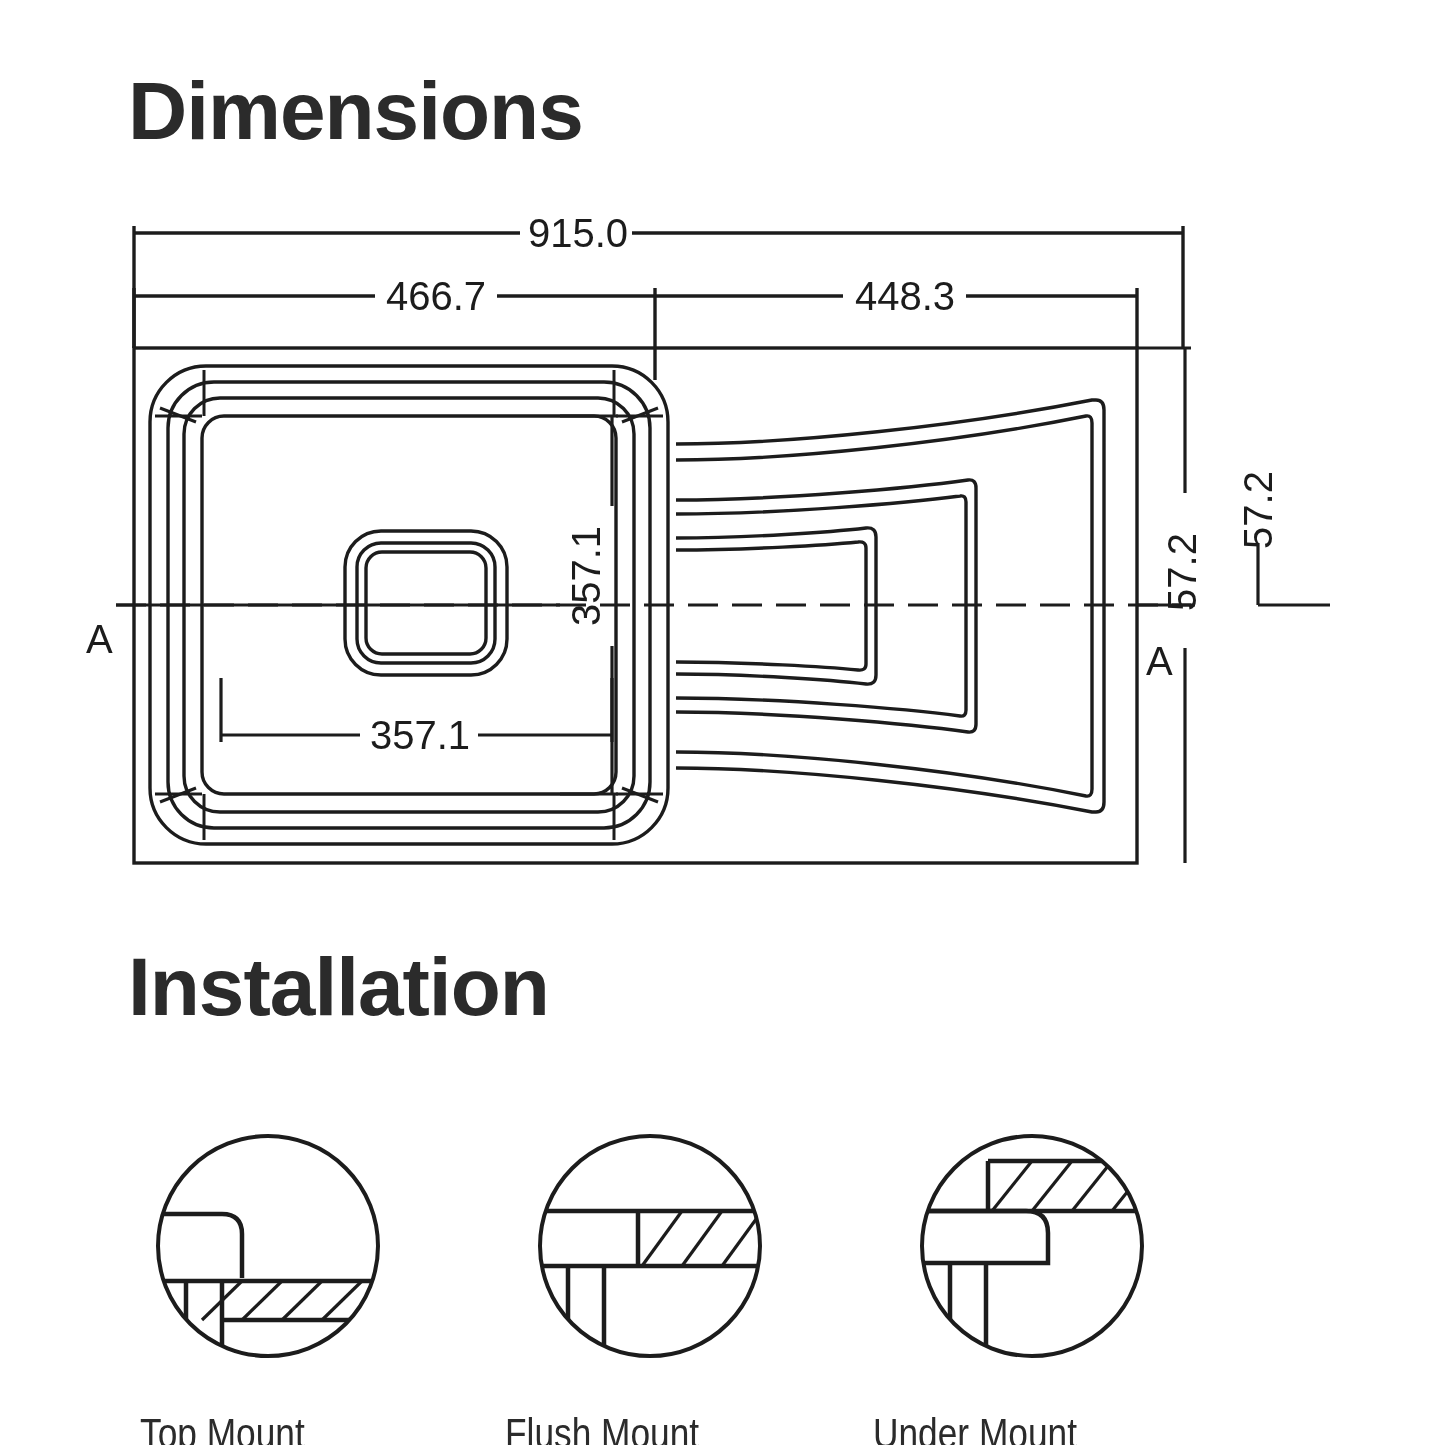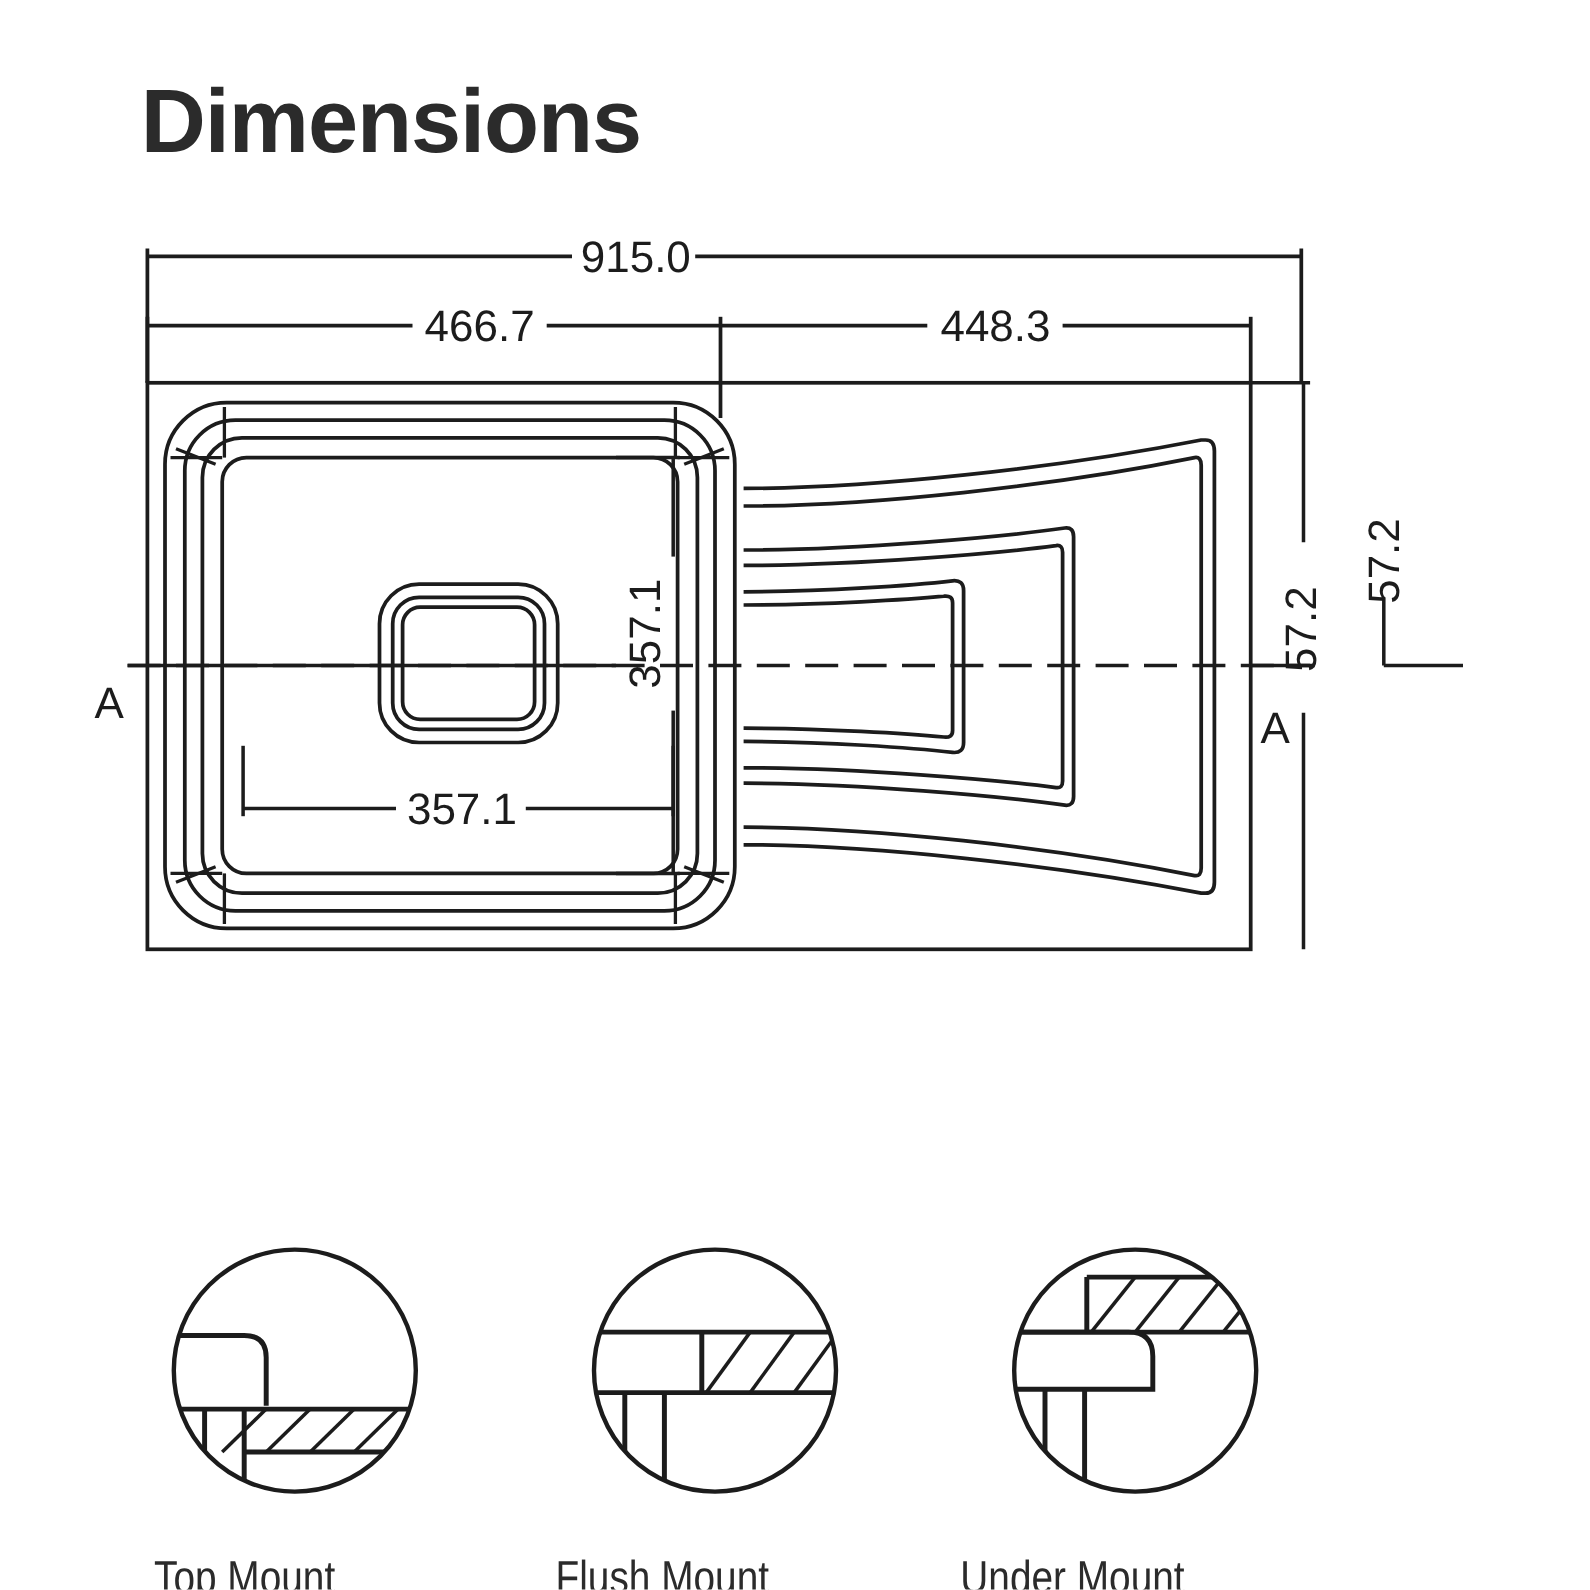--- a/index.html
+++ b/index.html
@@ -68,20 +68,21 @@
     font-size: 40px;
   }
 </style>
 </head>
 <body>
 
 <div class="page">
 
   <div class="section-title" id="dimensions-title">Dimensions</div>
 
+  <div class="section-title" id="installation-title">Installation</div>
 
   <svg class="svg-layer" viewBox="0 0 1445 1445">
 
     <g stroke="#1c1c1c" fill="none" stroke-width="3.2">
 
       <g stroke-width="3.4">
         <line x1="134" y1="185" x2="520" y2="185"></line>
         <line x1="632" y1="185" x2="1183" y2="185"></line>
         <line x1="134" y1="178" x2="134" y2="300"></line>
         <line x1="1183" y1="178" x2="1183" y2="300"></line>

